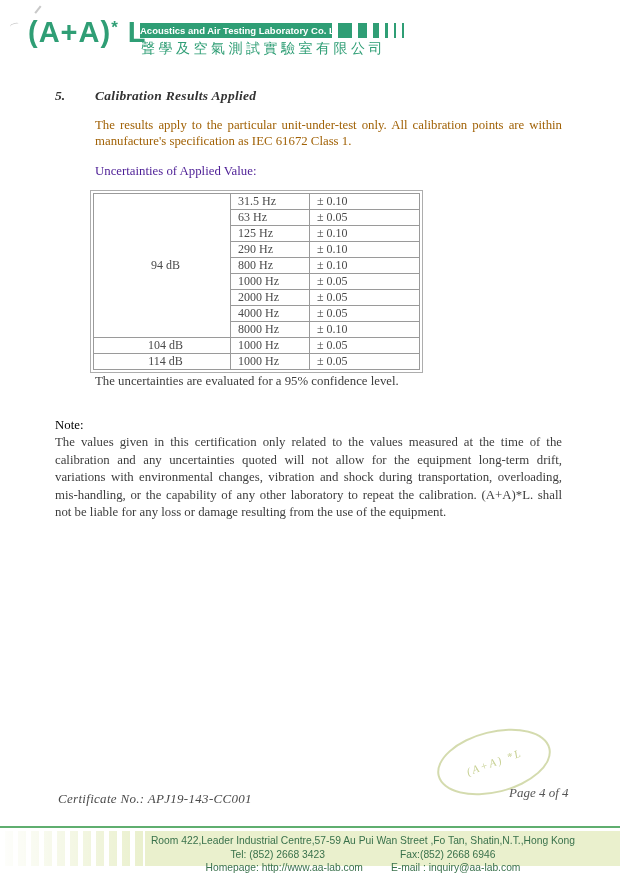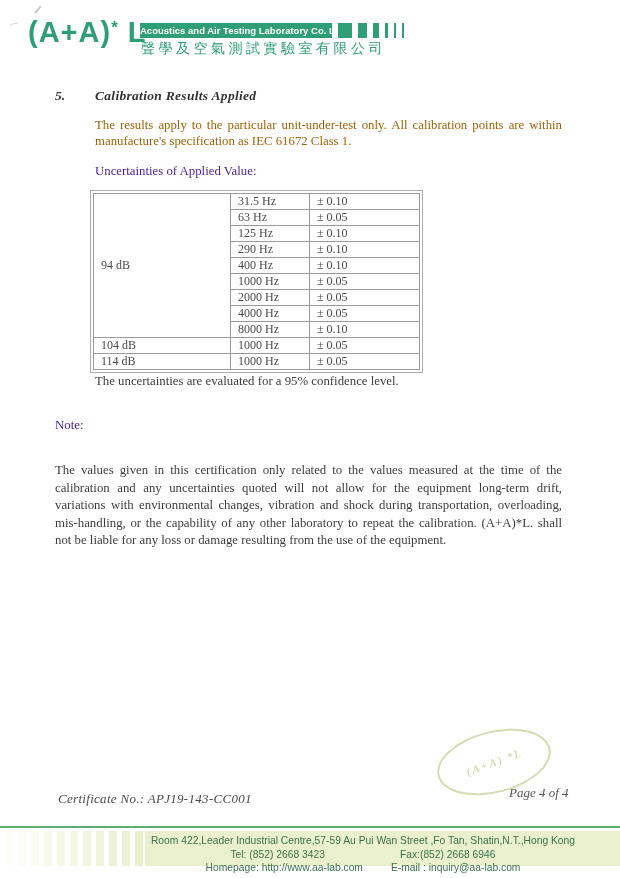--- a/index.html
+++ b/index.html
@@ -81,35 +81,35 @@
     border:1px solid #adadad;padding:2px;
   }
   table.unc{
     width:100%;border-collapse:collapse;
     font-size:12px;color:#4a4a4a;table-layout:fixed;
   }
   table.unc td{
     border:1px solid #9a9a9a;height:14.7px;
     padding:0 0 0 7px;vertical-align:middle;white-space:nowrap;
   }
-  td.level{vertical-align:top;padding-top:1px;}
+  td.level{vertical-align:top;padding-top:1px;text-align:center;}
 
   .confidence{
     position:absolute;left:95px;top:374px;
     font-size:12.8px;color:#3d3d3d;font-family:Liberation Serif, serif;
   }
 
   
   .note-label{
     position:absolute;left:55px;top:418px;
-    font-size:12.8px;color:#4c1d95;
+    font-size:12.8px;color:#000000;
   }
   .note-body{
     position:absolute;left:55px;top:434px;width:507px;
-    text-align:justify;font-size:12.8px;line-height:17.6px;color:#3d3d3d;margin-top:28px;
+    text-align:justify;font-size:12.8px;line-height:17.6px;color:#3d3d3d;
   }
 
   
   .stamp{
     position:absolute;left:436px;top:731px;width:112px;height:58px;
     border:2px solid rgba(204,213,160,.85);border-radius:50%;
     transform:rotate(-14deg);
     display:flex;align-items:center;justify-content:center;
   }
   .stamp-text{
@@ -195,21 +195,21 @@
         </tr>
         <tr>
           <td>125 Hz</td>
           <td>± 0.10</td>
         </tr>
         <tr>
           <td>290 Hz</td>
           <td>± 0.10</td>
         </tr>
         <tr>
-          <td>400 Hz</td>
+          <td>800 Hz</td>
           <td>± 0.10</td>
         </tr>
         <tr>
           <td>1000 Hz</td>
           <td>± 0.05</td>
         </tr>
         <tr>
           <td>2000 Hz</td>
           <td>± 0.05</td>
         </tr>

